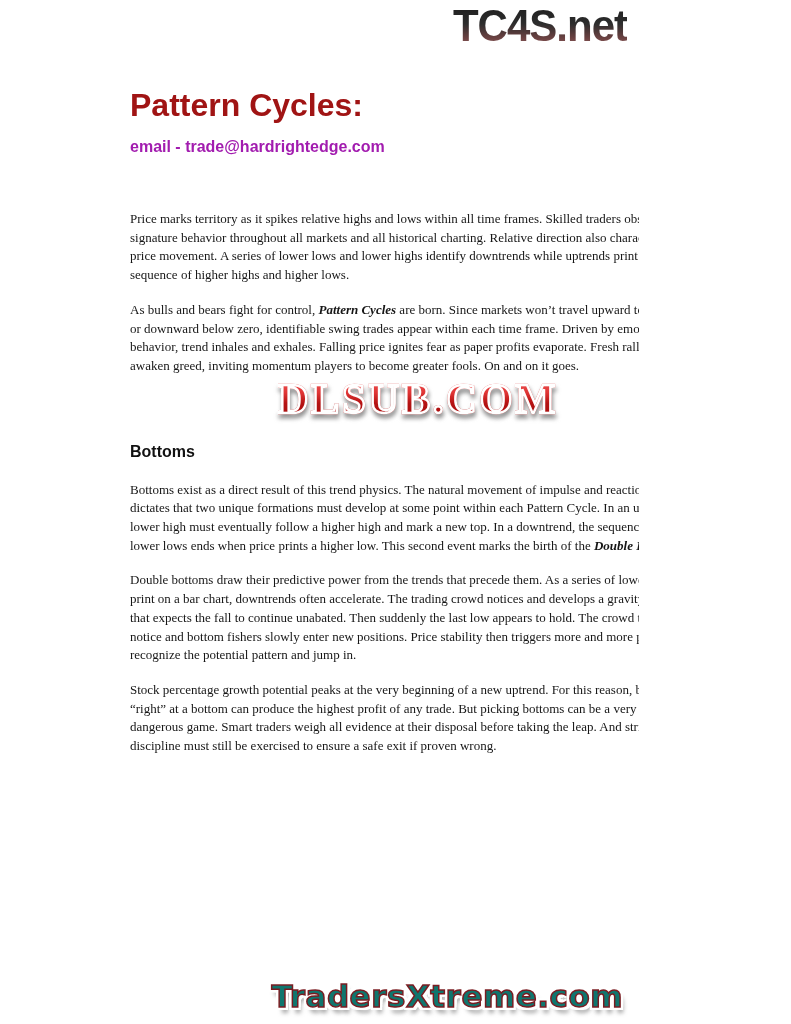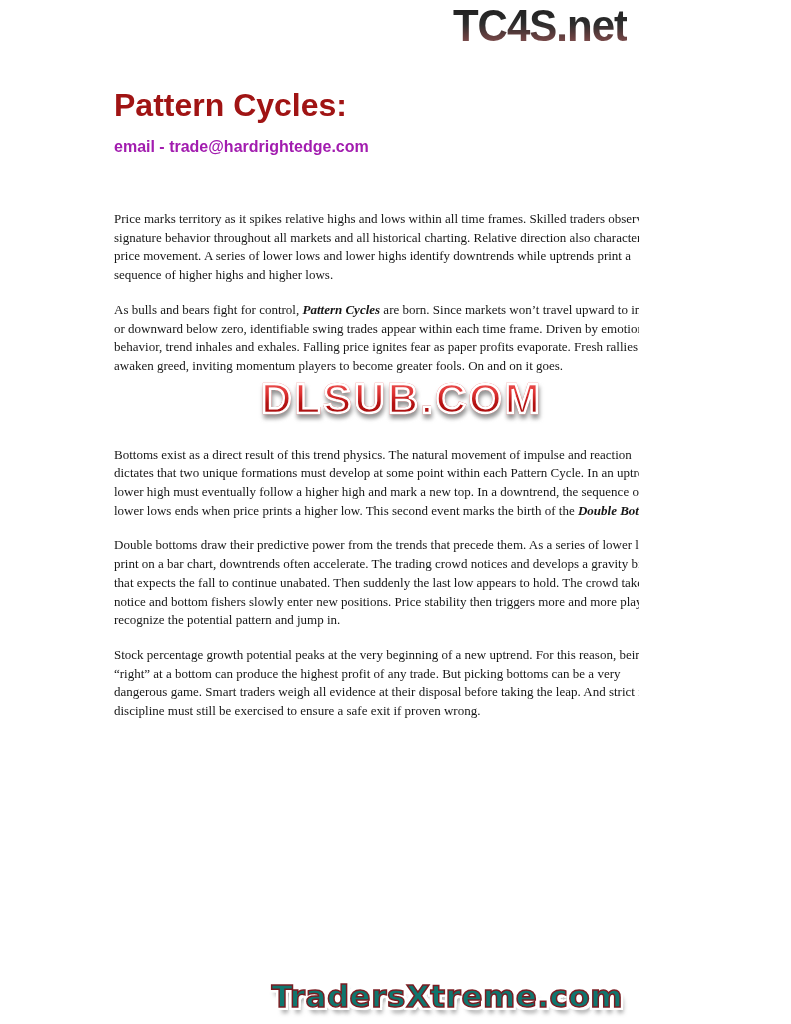--- a/index.html
+++ b/index.html
@@ -27,21 +27,21 @@
     -webkit-background-clip: text;
     background-clip: text;
     -webkit-text-fill-color: transparent;
     transform: scaleY(1.05);
     transform-origin: top right;
   }
 
   
   .content {
     position: absolute;
-    left: 114px;
+    left: 130px;
     top: 0;
     width: 576px;
   }
   .title {
     margin-top: 89px;
     font-size: 32px;
     line-height: 32px;
     font-weight: bold;
     color: #a01414;
   }
@@ -88,21 +88,21 @@
 
   
   .dlsub-wrap {
     margin-top: -14px;
     height: 48px;
     line-height: 42px;
     text-align: center;
   }
   .dlsub {
     display: inline-block;
-    font-family: Liberation Sans, sans-serif;
+    font-family: Liberation Serif, serif;
     font-weight: bold;
     font-size: 42px;
     letter-spacing: 3px;
     color: #c01313;
     background: linear-gradient(180deg, #ee5a5a 0%, #e03535 35%, #b51212 60%, #a50f0f 100%);
     -webkit-background-clip: text;
     background-clip: text;
     -webkit-text-fill-color: transparent;
     -webkit-text-stroke: 2.5px #ffffff;
     filter: drop-shadow(1px 4px 2px rgba(110,110,110,0.75));
@@ -142,20 +142,21 @@
 
     <div class="paras intro">
         <p><span>Price marks territory as it spikes relative highs and lows within all time frames. Skilled traders observe this signature behavior throughout all markets and all historical charting. Relative direction also characterizes price movement. A series of lower lows and lower highs identify downtrends while uptrends print a sequence of higher highs and higher lows.</span></p>
         <p><span>As bulls and bears fight for control, </span><span class="bi">Pattern Cycles</span><span> are born. Since markets won’t travel upward to infinity or downward below zero, identifiable swing trades appear within each time frame. Driven by emotional behavior, trend inhales and exhales. Falling price ignites fear as paper profits evaporate. Fresh rallies awaken greed, inviting momentum players to become greater fools. On and on it goes.</span></p>
       </div>
 
     <div class="dlsub-wrap">
       <span class="dlsub">DLSUB.COM</span>
     </div>
 
+    <h3 class="section-heading">Bottoms</h3>
 
     <div class="paras bottoms-paras">
         <p><span>Bottoms exist as a direct result of this trend physics. The natural movement of impulse and reaction dictates that two unique formations must develop at some point within each Pattern Cycle. In an uptrend, a lower high must eventually follow a higher high and mark a new top. In a downtrend, the sequence of lower lows ends when price prints a higher low. This second event marks the birth of the </span><span class="bi">Double Bottom</span><span>.</span></p>
         <p><span>Double bottoms draw their predictive power from the trends that precede them. As a series of lower lows print on a bar chart, downtrends often accelerate. The trading crowd notices and develops a gravity bias that expects the fall to continue unabated. Then suddenly the last low appears to hold. The crowd takes notice and bottom fishers slowly enter new positions. Price stability then triggers more and more players to recognize the potential pattern and jump in.</span></p>
         <p><span>Stock percentage growth potential peaks at the very beginning of a new uptrend. For this reason, being “right” at a bottom can produce the highest profit of any trade. But picking bottoms can be a very dangerous game. Smart traders weigh all evidence at their disposal before taking the leap. And strict risk discipline must still be exercised to ensure a safe exit if proven wrong.</span></p>
       </div>
 
   </div>
 
   <div class="txlogo">TradersXtreme.com</div>

